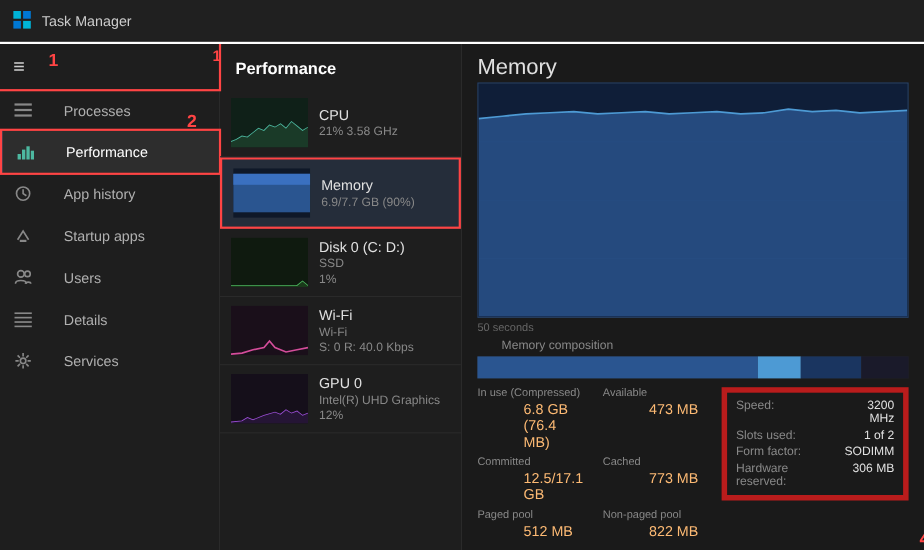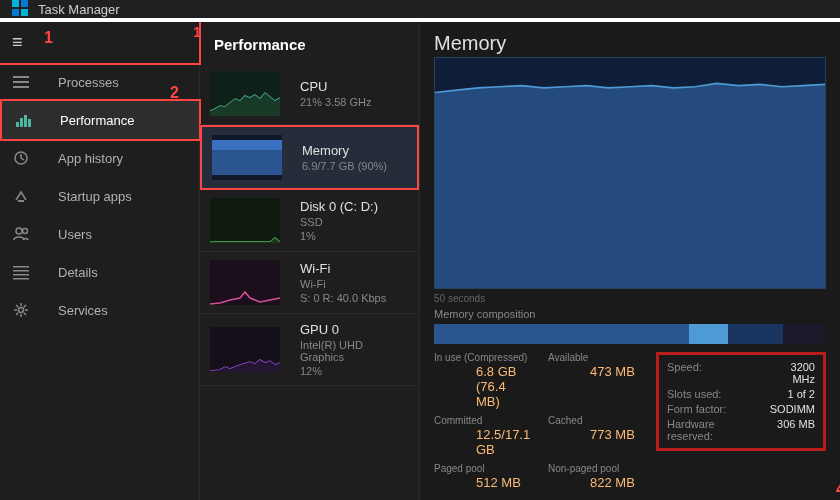--- a/index.html
+++ b/index.html
@@ -14,22 +14,22 @@
       display: flex;
       flex-direction: column;
     }
 
     
     .title-bar {
       background: #202020;
       display: flex;
       align-items: center;
       padding: 6px 12px;
-      height: 22px;
-      border-bottom: 4px solid #ffffff;
+      height: 40px;
+      border-bottom: 2px solid #ffffff;
       flex-shrink: 0;
     }
     .title-bar .app-icon {
       width: 18px;
       height: 18px;
       margin-right: 8px;
     }
     .title-bar .app-title {
       font-size: 13px;
       color: #ccc;
@@ -113,21 +113,21 @@
       font-size: 15px;
       font-weight: 600;
       color: #ffffff;
     }
 
     .perf-item {
       display: flex;
       align-items: center;
       padding: 8px 10px;
       cursor: pointer;
-      gap: 20px;
+      gap: 10px;
       border-bottom: 1px solid #2a2a2a;
     }
     .perf-item.active { background: #252d3a; border-left: 2px solid #0078d4; }
 
     .mini-chart {
       width: 70px;
       height: 45px;
       flex-shrink: 0;
     }
 
@@ -184,36 +184,37 @@
       font-size: 10px;
       color: #666;
       margin-bottom: 4px;
     }
 
     
     .memory-composition-label {
       font-size: 11px;
       color: #888;
       margin-bottom: 4px;
+      margin-left: 22px;
     }
     .memory-composition-bar {
       height: 20px;
       background: #2a2a2a;
       display: flex;
       margin-bottom: 8px;
     }
     .comp-segment {
       height: 100%;
     }
     .stat-label { color: #888; font-size: 10px; }
     .stat-value { color: #fdba74; font-size: 13px; font-weight: 500; margin-top: 1px; margin-left: 42px; }
 
     
     .right-info-box {
-      border: 3px solid #b91c1c;
+      border: 5px solid #b91c1c;
       padding: 6px 8px;
       display: grid;
       grid-template-columns: auto 1fr;
       gap: 3px 24px;
       font-size: 11px;
       background: #1a1a1a;
     }
     .right-info-label { color: #888; }
     .right-info-value { color: #e0e0e0; text-align: right; }
 

